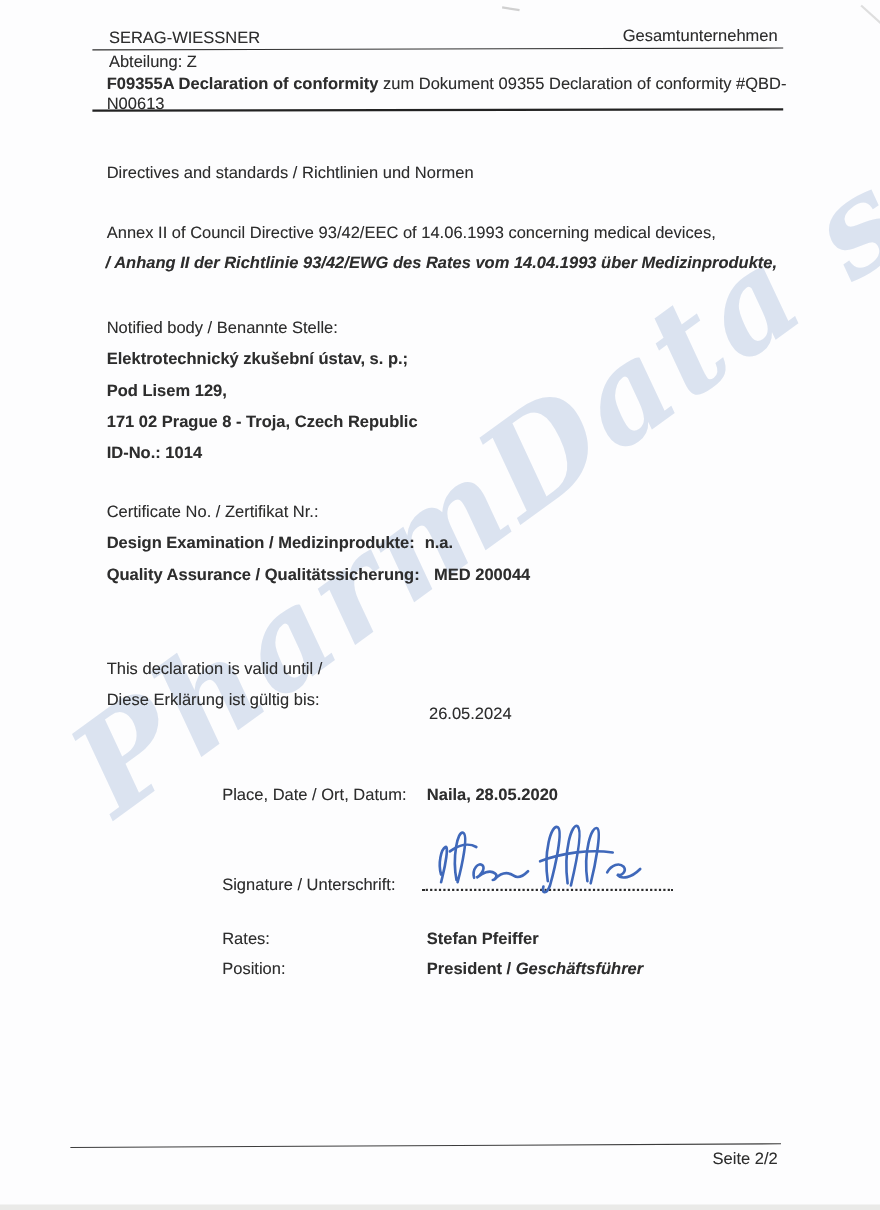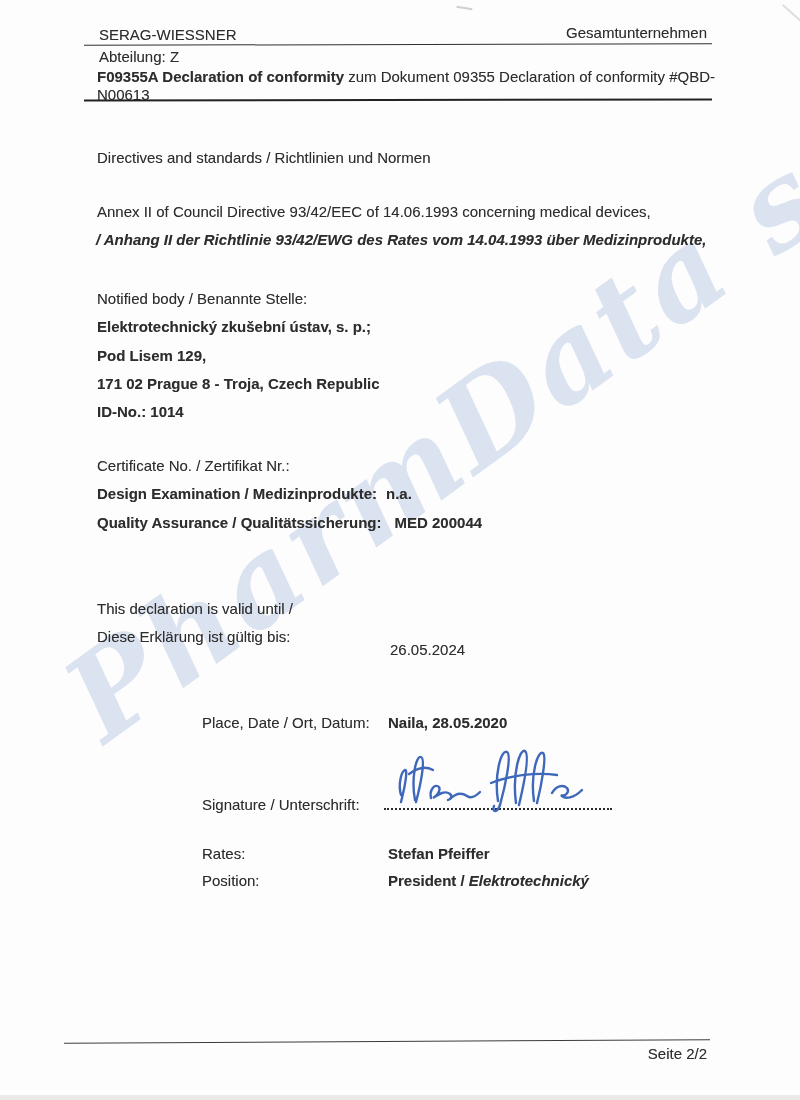--- a/index.html
+++ b/index.html
@@ -105,19 +105,19 @@
       <path d="M142,60 C138,33 146,9 151,12 C155,15 149,46 145,62"></path>
       <path d="M99,42 C119,34 145,31 165,34"></path>
       <path d="M160,52 C164,45 171,43 175,47 C178,51 173,56 169,54 C173,59 182,57 190,49"></path>
     </g>
   </svg>
 
   <div class="line" style="left:202px; top:845px;">Rates:</div>
   <div class="line b" style="left:388px; top:845px;">Stefan Pfeiffer</div>
   <div class="line" style="left:202px; top:872px;">Position:</div>
   <div class="line" style="left:388px; top:872px;">
-    <span class="b">President / </span><span class="bi">Elektrotechnický</span>
+    <span class="b">President / </span><span class="bi">Geschäftsführer</span>
   </div>
 
   <div class="rule rule-foot" style="left:64px; top:1041px; width:646px; transform:rotate(-0.3deg);"></div>
   <div class="line" style="right:93px; top:1045px;">Seite 2/2</div>
 
 </div>
 
 </body></html>

